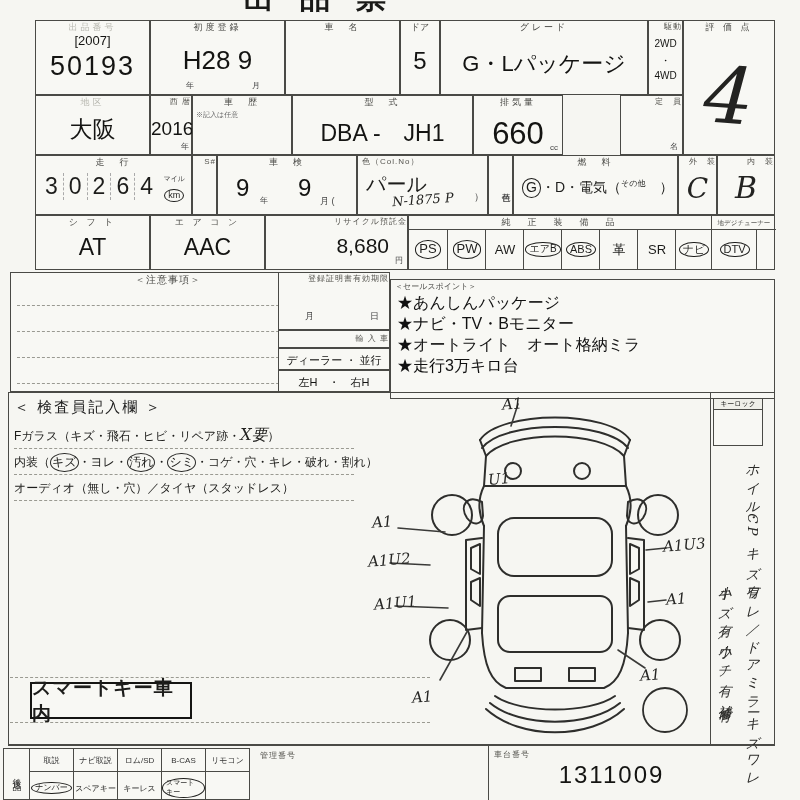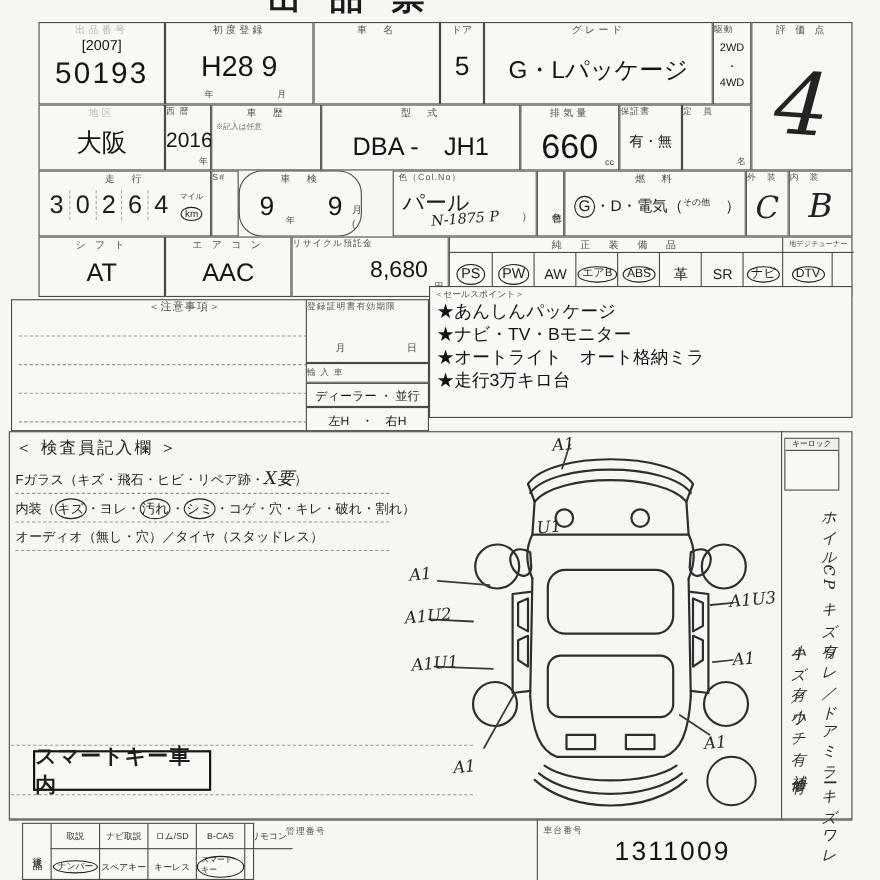--- a/index.html
+++ b/index.html
@@ -1,21 +1,21 @@
 <!DOCTYPE html>
 <html><head>
 <meta charset="utf-8">
 <style>
   html,body{margin:0;padding:0;background:#e9e9e6;}
   #sheet{position:relative;width:800px;height:800px;background:#f6f6f2;overflow:hidden;
          font-family:"Liberation Sans",sans-serif;color:#1d1d1b;}
   .cell{position:absolute;border:1px solid #4a4a46;box-sizing:border-box;background:#f8f8f4;}
   .nob{border:none;background:transparent;}
   .lbl{font-size:9px;color:#4c4c48;text-align:center;letter-spacing:3px;line-height:13px;white-space:nowrap;overflow:hidden;}
-  .lbl2{font-size:8px;color:#55544f;text-align:left;letter-spacing:1px;line-height:11px;white-space:nowrap;}
+  .lbl2{font-size:8px;color:#55544f;text-align:right;letter-spacing:1px;line-height:11px;white-space:nowrap;}
   .faint{color:#b8b8b0;}
   .val{position:absolute;left:0;right:0;text-align:center;color:#141412;}
   .unit{position:absolute;font-size:8px;color:#444;}
   .hand{font-family:"DejaVu Serif",serif;font-style:italic;color:#232321;}
   .circ{display:inline-block;border:1.5px solid #1e1e1c;border-radius:50%;padding:0 3px;line-height:1.25;}
   .wcirc{display:inline-block;border:1.2px solid #2a2a28;border-radius:50%;padding:0 1px;}
   .dash{position:absolute;border-top:1px dashed #9a9a92;height:0;}
   .vline{position:absolute;width:1px;background:#4a4a46;}
   .hline{position:absolute;height:1px;background:#4a4a46;}
   .star{font-size:16px;line-height:21px;color:#111;white-space:nowrap;}
@@ -96,24 +96,20 @@
     <div class="lbl">型　式</div>
     <div class="val" style="top:22px;font-size:23px;">DBA -　JH1</div>
   </div>
 
   <div class="cell" style="left:473px;top:95px;width:90px;height:60px;">
     <div class="lbl">排気量</div>
     <div class="val" style="top:20px;font-size:31px;">660</div>
     <div class="unit" style="right:4px;bottom:2px;">cc</div>
   </div>
 
-  <div class="cell" style="left:563px;top:95px;width:57px;height:60px;">
-    <div class="lbl2">保証書</div>
-    <div class="val" style="top:24px;font-size:13px;">有・無</div>
-  </div>
 
   <div class="cell" style="left:620px;top:95px;width:63px;height:60px;">
     <div class="lbl2">定　員</div>
     <div class="unit" style="right:4px;bottom:2px;">名</div>
   </div>
 
   <div class="cell" style="left:35px;top:155px;width:157px;height:60px;">
     <div class="lbl">走　行</div>
     <div style="position:absolute;left:4px;top:17px;display:flex;width:118px;">
       <div style="flex:1;text-align:center;font-size:23px;border-right:1px dashed #aaa;">3</div>
@@ -125,21 +121,21 @@
     <div style="position:absolute;right:6px;top:18px;text-align:center;">
       <div style="font-size:7px;color:#444;">マイル</div>
       <span class="circ" style="font-size:9px;">km</span>
     </div>
   </div>
 
   <div class="cell" style="left:192px;top:155px;width:25px;height:60px;">
     <div class="lbl2">S#</div>
   </div>
 
-  <div class="cell" style="left:217px;top:155px;width:112px;height:60px;border-radius:21px;">
+  <div class="cell" style="left:217px;top:155px;width:140px;height:60px;">
     <div class="lbl">車　検</div>
     <div class="val" style="left:18px;right:auto;top:18px;font-size:24px;">9</div>
     <div class="unit" style="left:42px;bottom:8px;">年</div>
     <div class="val" style="left:80px;right:auto;top:18px;font-size:24px;">9</div>
     <div class="unit" style="left:102px;bottom:6px;font-size:9px;">月 (</div>
   </div>
 
   <div class="cell" style="left:357px;top:155px;width:131px;height:60px;">
     <div class="lbl2" style="text-align:left;padding-left:4px;">色（Col.No）</div>
     <div style="position:absolute;left:8px;top:15px;font-size:20px;">パール</div>
@@ -235,21 +231,21 @@
   <div class="cell" style="left:278px;top:330px;width:112px;height:18px;">
     <div class="lbl2" style="line-height:16px;">輸 入 車</div>
   </div>
   <div class="cell" style="left:278px;top:348px;width:112px;height:22px;">
     <div class="val" style="top:4px;font-size:11px;">ディーラー ・ 並行</div>
   </div>
   <div class="cell" style="left:278px;top:370px;width:112px;height:22px;">
     <div class="val" style="top:4px;font-size:11px;">左H　・　右H</div>
   </div>
 
-  <div class="cell" style="left:390px;top:260px;width:385px;height:120px;">
+  <div class="cell" style="left:390px;top:279px;width:385px;height:120px;">
     <div style="position:absolute;left:4px;top:1px;font-size:8px;color:#4c4c48;">＜セールスポイント＞</div>
     <div style="position:absolute;left:6px;top:12px;">
       <div class="star">★あんしんパッケージ</div>
       <div class="star">★ナビ・TV・Bモニター</div>
       <div class="star">★オートライト　オート格納ミラ</div>
       <div class="star">★走行3万キロ台</div>
     </div>
   </div>
 
   <div class="cell" style="left:8px;top:392px;width:767px;height:353px;background:transparent;"></div>
@@ -344,21 +340,21 @@
   </div>
 
   <div class="cell" style="left:713px;top:398px;width:50px;height:48px;">
     <div style="font-size:7px;text-align:center;border-bottom:1px solid #4a4a46;line-height:10px;background:#efefe9;">キーロック</div>
   </div>
   <div class="vnote" style="left:744px;top:455px;height:290px;">ホイル・CPキズ有ワレ／ドアミラーキズワレ</div>
   <div class="vnote" style="left:716px;top:575px;height:170px;">小キズ有／小ウチ有　補修有</div>
 
   <div class="hline" style="left:8px;top:745px;width:767px;"></div>
 
-  <div class="cell" style="left:20px;top:748px;width:211px;height:52px;">
+  <div class="cell" style="left:3px;top:748px;width:247px;height:52px;">
     <div style="position:absolute;left:0;top:0;bottom:0;width:25px;writing-mode:vertical-rl;text-orientation:upright;font-size:9px;color:#333;display:flex;align-items:center;justify-content:center;letter-spacing:2px;">後送品</div>
     <div class="bt-h" style="left:25px;width:44px;">取説</div>
     <div class="bt-h" style="left:69px;width:44px;">ナビ取説</div>
     <div class="bt-h" style="left:113px;width:44px;">ロム/SD</div>
     <div class="bt-h" style="left:157px;width:44px;">B-CAS</div>
     <div class="bt-h" style="left:201px;width:44px;">リモコン</div>
     <div class="bt-v" style="left:25px;width:44px;">
         <span class="circ" style="font-size:8px;">ナンバー</span>
       </div>
     <div class="bt-v" style="left:69px;width:44px;font-size:8px;">

